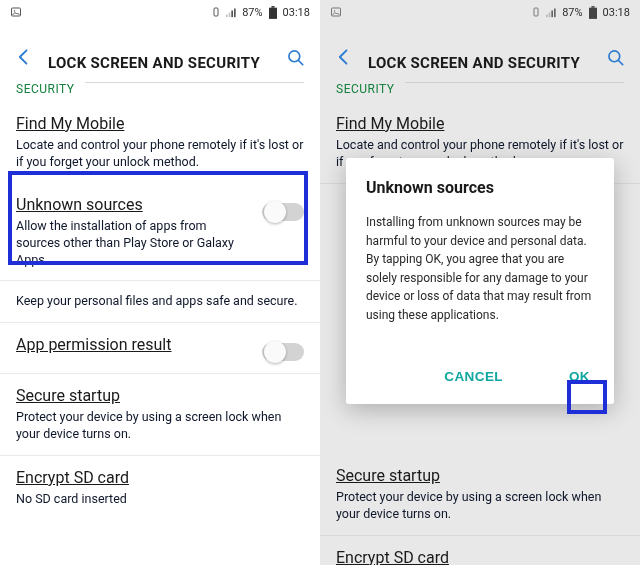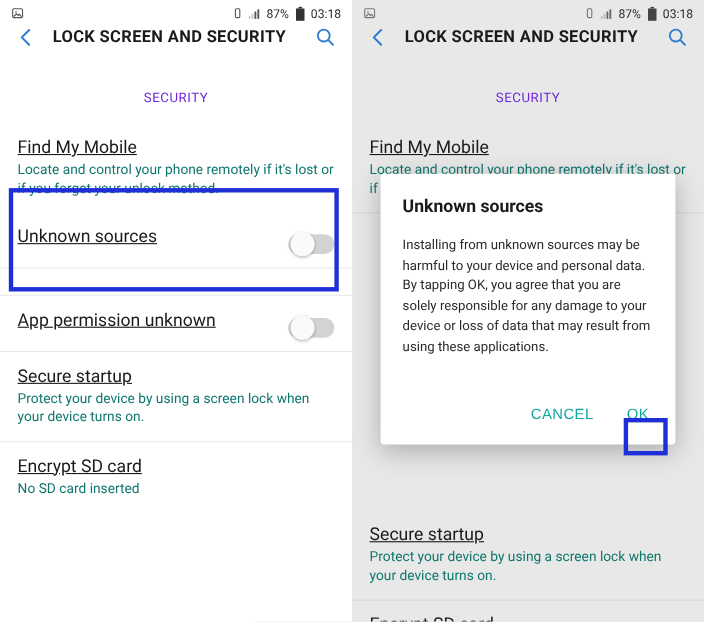--- a/index.html
+++ b/index.html
@@ -4,42 +4,42 @@
 <style>
 * { margin: 0; padding: 0; box-sizing: border-box; }
 body { background: #e8e8e8; display: flex; font-family: -apple-system, 'Segoe UI', Roboto, sans-serif; width: 640px; height: 565px; overflow: hidden; }
 .phone { width: 348px; height: 565px; background: #fff; position: relative; overflow: hidden; }
 .phone.right { background: #e8e8e8; }
 .statusbar { height: 24px; display: flex; align-items: center; justify-content: flex-end; padding: 0 10px; font-size: 11px; color: #2b2b2b; gap: 4px; background: #fff; }
 .phone.right .statusbar { background: #e8e8e8; }
 .sb-left { margin-right: auto; display:flex; align-items:center; gap:4px; }
 .sb-icon { width: 12px; height: 12px; display: inline-flex; align-items: center; justify-content: center; }
 .sb-text { font-size: 11px; }
-.appbar { height: 48px; display: flex; align-items: flex-start; padding: 0 14px; gap: 14px; }
+.appbar { height: 48px; display: flex; align-items: flex-end; padding: 0 14px; gap: 14px; }
 .appbar .title { font-weight: 700; font-size: 15px; letter-spacing: 0.3px; color: #1a1a1a; flex: 1; }
 .back-icon { color: #2a7bd1; font-size: 20px; }
 .search-icon { color: #2a7bd1; }
-.section-header { display: flex; align-items: center; padding: 10px 16px 6px; gap: 10px; color: #6d28d9; font-size: 12px; letter-spacing: 0.5px; flex-direction: column; }
+.section-header { display: flex; align-items: flex-start; padding: 10px 16px 6px; gap: 10px; color: #15803d; font-size: 12px; letter-spacing: 0.5px; }
 .section-header .line { flex: 1; height: 1px; background: #d8d8d8; }
 .phone.right .section-header .line { background: #cfcfcf; }
 .item { padding: 12px 16px; border-bottom: 1px solid #eaeaea; display: flex; align-items: flex-start; gap: 10px; }
 .phone.right .item { border-bottom: 1px solid #d9d9d9; }
 .item.noborder { border-bottom: none; }
 .item .text { flex: 1; }
 .item .t-title { font-size: 16px; color: #1a1a1a; margin-bottom: 4px; text-decoration: underline; }
-.item .t-desc { font-size: 12.5px; color: #0f766e; line-height: 1.35; }
+.item .t-desc { font-size: 12.5px; color: #0f172a; line-height: 1.35; }
 .toggle { width: 42px; height: 18px; border-radius: 20px; background: #d3d3d3; position: relative; margin-top: 8px; flex-shrink: 0; }
 .toggle::after { content: ""; position: absolute; left: 2px; top: -2px; width: 22px; height: 22px; border-radius: 50%; background: #fafafa; box-shadow: 0 1px 3px rgba(0,0,0,0.3); }
 .highlight-box { position: absolute; border: 4px solid #1e2fd7; pointer-events: none; }
 .overlay { position: absolute; inset: 0; background: rgba(0,0,0,0); }
 .dialog { position: absolute; left: 26px; right: 26px; top: 158px; background: #fff; border-radius: 3px; box-shadow: 0 6px 24px rgba(0,0,0,0.25); padding: 20px 20px 12px; }
 .dialog .d-title { font-weight: 700; font-size: 16px; color: #1a1a1a; margin-bottom: 16px; }
 .dialog .d-body { font-size: 12px; color: #2a2a2a; line-height: 1.55; margin-bottom: 36px; }
 .dialog .d-actions { display: flex; justify-content: flex-end; gap: 22px; }
-.dialog .d-btn { color: #0fa7a0; font-weight: 400; font-size: 13.5px; letter-spacing: 0.4px; padding: 8px 4px; background: none; border: none; cursor: pointer; }
+.dialog .d-btn { color: #0fa7a0; font-weight: 700; font-size: 13.5px; letter-spacing: 0.4px; padding: 8px 4px; background: none; border: none; cursor: pointer; margin-left: 36px; }
 .hl-ok { position: absolute; border: 4px solid #1e2fd7; pointer-events: none; }
 </style>
 </head>
 <body>
 
 <div class="phone">
   <div class="statusbar">
     <span class="sb-left">
       <span class="sb-icon">
         <svg viewBox="0 0 24 24" width="12" height="12">
@@ -95,32 +95,34 @@
   <div class="item noborder">
     <div class="text">
       <div class="t-title">Find My Mobile</div>
       <div class="t-desc">Locate and control your phone remotely if it's lost or if you forget your unlock method.</div>
     </div>
   </div>
 
   <div class="item">
     <div class="text">
       <div class="t-title">Unknown sources</div>
+      <div class="t-desc">Allow the installation of apps from sources other than Play Store or Galaxy Apps.</div>
     </div>
     <div class="toggle"></div>
   </div>
 
   <div class="item">
     <div class="text">
-    </div>
-  </div>
-
-  <div class="item">
-    <div class="text">
-      <div class="t-title">App permission unknown</div>
+      <div class="t-desc">Keep your personal files and apps safe and secure.</div>
+    </div>
+  </div>
+
+  <div class="item">
+    <div class="text">
+      <div class="t-title">App permission result</div>
     </div>
     <div class="toggle"></div>
   </div>
 
   <div class="item">
     <div class="text">
       <div class="t-title">Secure startup</div>
       <div class="t-desc">Protect your device by using a screen lock when your device turns on.</div>
     </div>
   </div>

